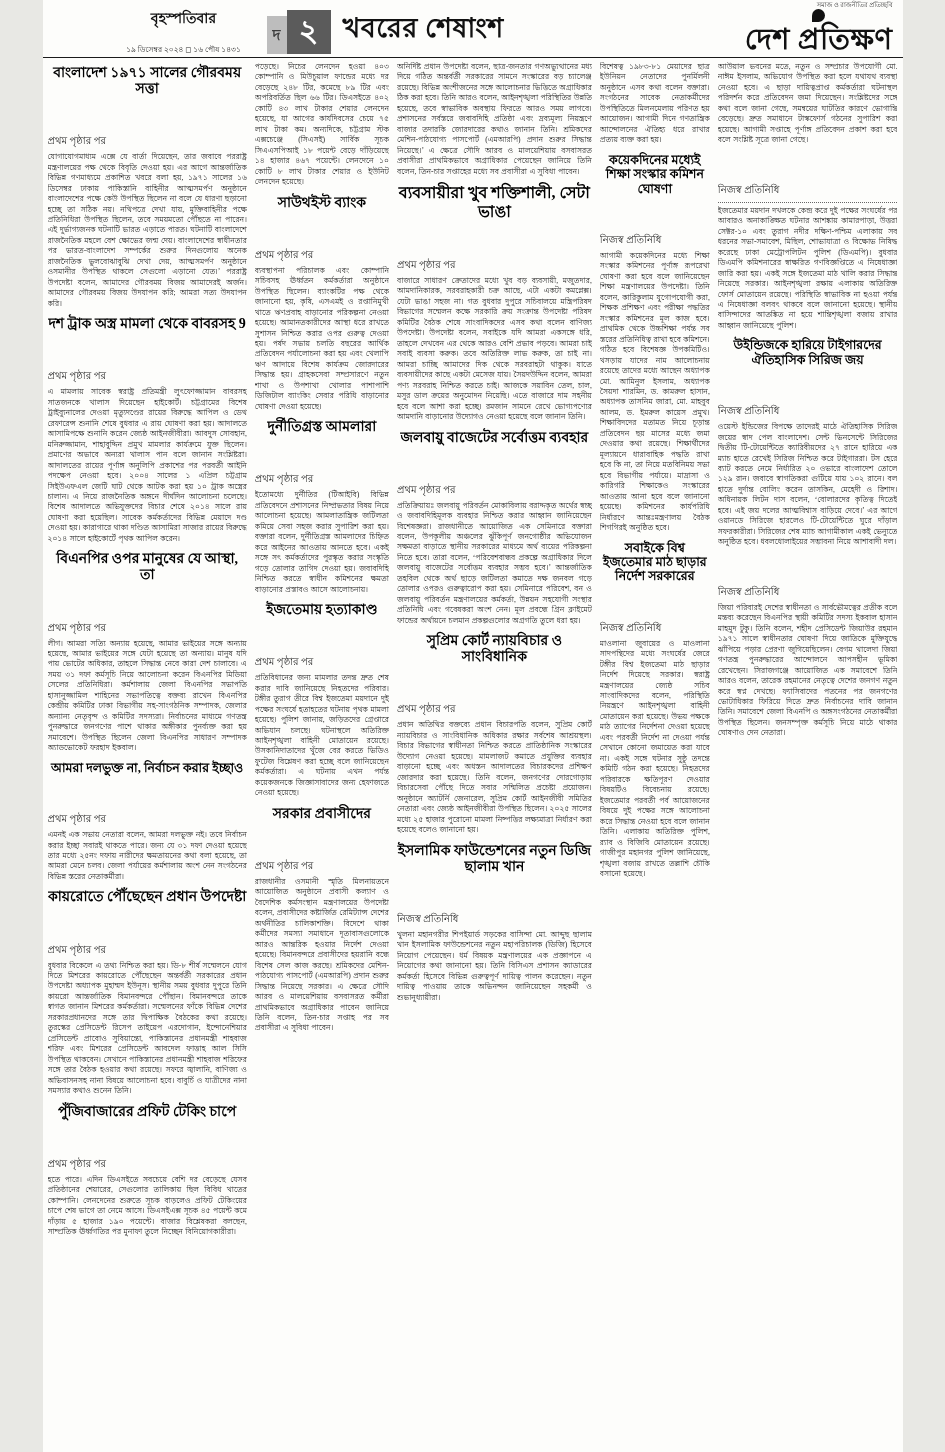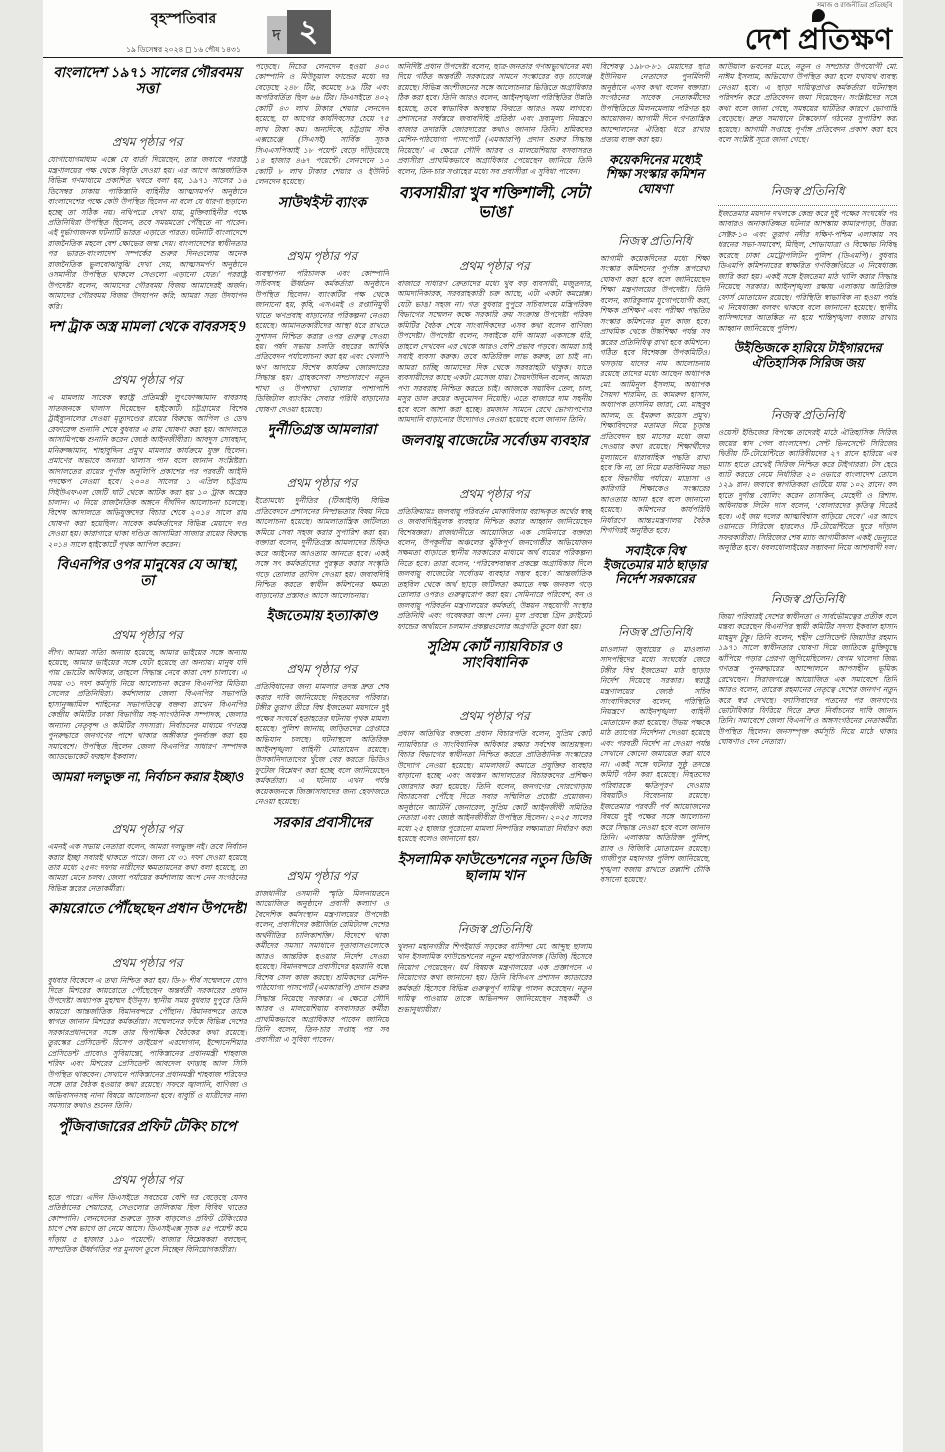--- a/index.html
+++ b/index.html
@@ -37,49 +37,50 @@
   main.cols{
     display:flex;gap:8px;padding:4px 5px 0 5px;
     height:1386px;overflow:hidden;box-sizing:border-box;
   }
   .col{overflow:hidden;}
   .col:nth-child(1){width:223px;}
   .col:nth-child(2){width:150px;}
   .col:nth-child(3){width:218px;}
   .col:nth-child(4){width:123px;}
   .col:nth-child(5){width:201px;}
-  article.story{margin:0 0 7px 0;font-style:italic;}
+  article.story{margin:0 0 7px 0;}
   .headline{
     margin:3px 0 1px 0;text-align:center;font-weight:bold;color:#000;
     line-height:1.15;
   }
   .headline.lg{font-size:16px;}
   .headline.md{font-size:14px;}
   .headline.sm{font-size:12.5px;}
-  .kicker{text-align:center;font-size:12px;color:#222;margin-bottom:2px;margin-top:36px;}
+  .kicker{font-size:10px;color:#222;margin-bottom:2px;margin-top:36px;}
   article.divided .kicker{border-bottom:1px dotted #666;padding-bottom:3px;margin-bottom:3px;}
   .body{
     margin:0;font-size:7.6px;line-height:1.38;text-align:justify;
     color:#1c1c1c;word-spacing:.5px;
   }
 </style>
 </head>
 <body>
 
 <div class="page">
 
   <header class="masthead-bar">
     <div class="day-date">
       <div class="day-name">বৃহস্পতিবার</div>
       <div class="date-line">১৯ ডিসেম্বর ২০২৪ ◻ ১৬ পৌষ ১৪৩১</div>
     </div>
     <div class="logo-cluster">
       <div class="monogram-box">দ</div>
       <div class="pageno-box">২</div>
     </div>
+    <h1 class="section-title">খবরের শেষাংশ</h1>
     <div class="mast-right">
       <div class="mast-tagline">সমাজ ও রাজনীতির প্রতিচ্ছবি</div>
       <div class="mast-name">
         <span class="mast-mark"></span>
         <span>দেশ প্রতিক্ষণ</span>
       </div>
     </div>
   </header>
 
   <main class="cols">

